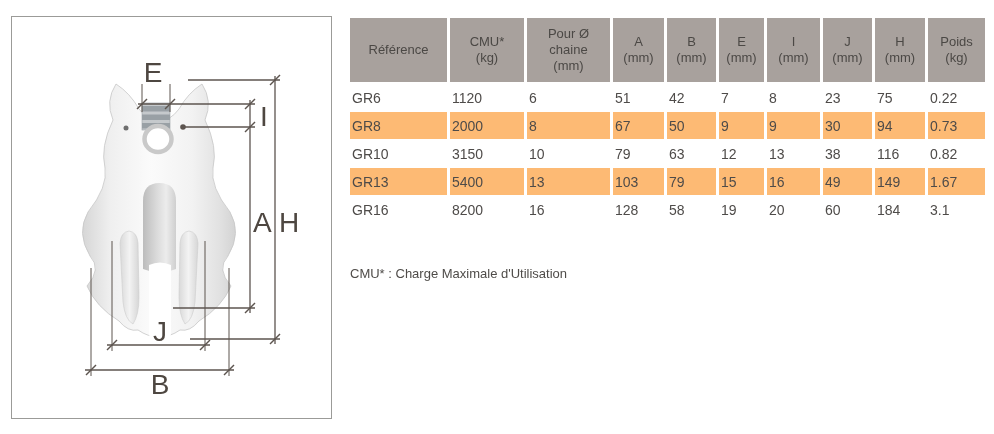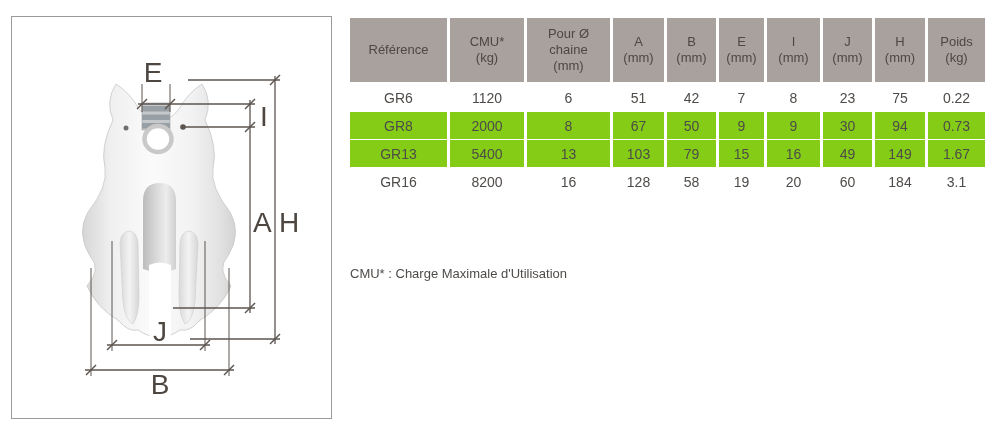--- a/index.html
+++ b/index.html
@@ -20,26 +20,26 @@
   
   .spec-table-wrap{position:absolute;left:350px;top:18px;width:635px;}
   table.spec{border-collapse:separate;border-spacing:0;width:635px;table-layout:fixed;}
   table.spec th{
     background:#a8a19d;color:#4b4845;font-weight:normal;font-size:13px;line-height:1.25;
     height:66px;text-align:center;vertical-align:middle;padding:2px 3px;
     border-right:3px solid #ffffff;border-bottom:2px solid #ffffff;box-sizing:border-box;
   }
   table.spec th:last-child{border-right:none;}
   table.spec td{
-    background:#ffffff;color:#4e4b49;font-size:14px;height:28px;text-align:center;
+    background:#ffffff;color:#4e4b49;font-size:14px;height:28px;
     vertical-align:middle;padding:0 2px;
     border-right:3px solid #ffffff;border-bottom:1px solid #ffffff;box-sizing:border-box;
   }
   table.spec td:last-child{border-right:none;}
-  table.spec tr.alt td{background:#84cc16;}
+  table.spec tr.alt td{background:#fdba74;}
   .cn,.cu{display:block;}
   .footnote{
     position:absolute;left:350px;top:266px;font-size:13px;color:#4f4c49;
   }
 </style>
 </head>
 <body>
 
 <div class="drawing-box">
   <svg viewBox="0 0 319 401">
@@ -220,20 +220,32 @@
         <td>2000</td>
         <td>8</td>
         <td>67</td>
         <td>50</td>
         <td>9</td>
         <td>9</td>
         <td>30</td>
         <td>94</td>
         <td>0.73</td>
       </tr>
+      <tr>
+        <td>GR10</td>
+        <td>3150</td>
+        <td>10</td>
+        <td>79</td>
+        <td>63</td>
+        <td>12</td>
+        <td>13</td>
+        <td>38</td>
+        <td>116</td>
+        <td>0.82</td>
+      </tr>
       <tr class="alt">
         <td>GR13</td>
         <td>5400</td>
         <td>13</td>
         <td>103</td>
         <td>79</td>
         <td>15</td>
         <td>16</td>
         <td>49</td>
         <td>149</td>

